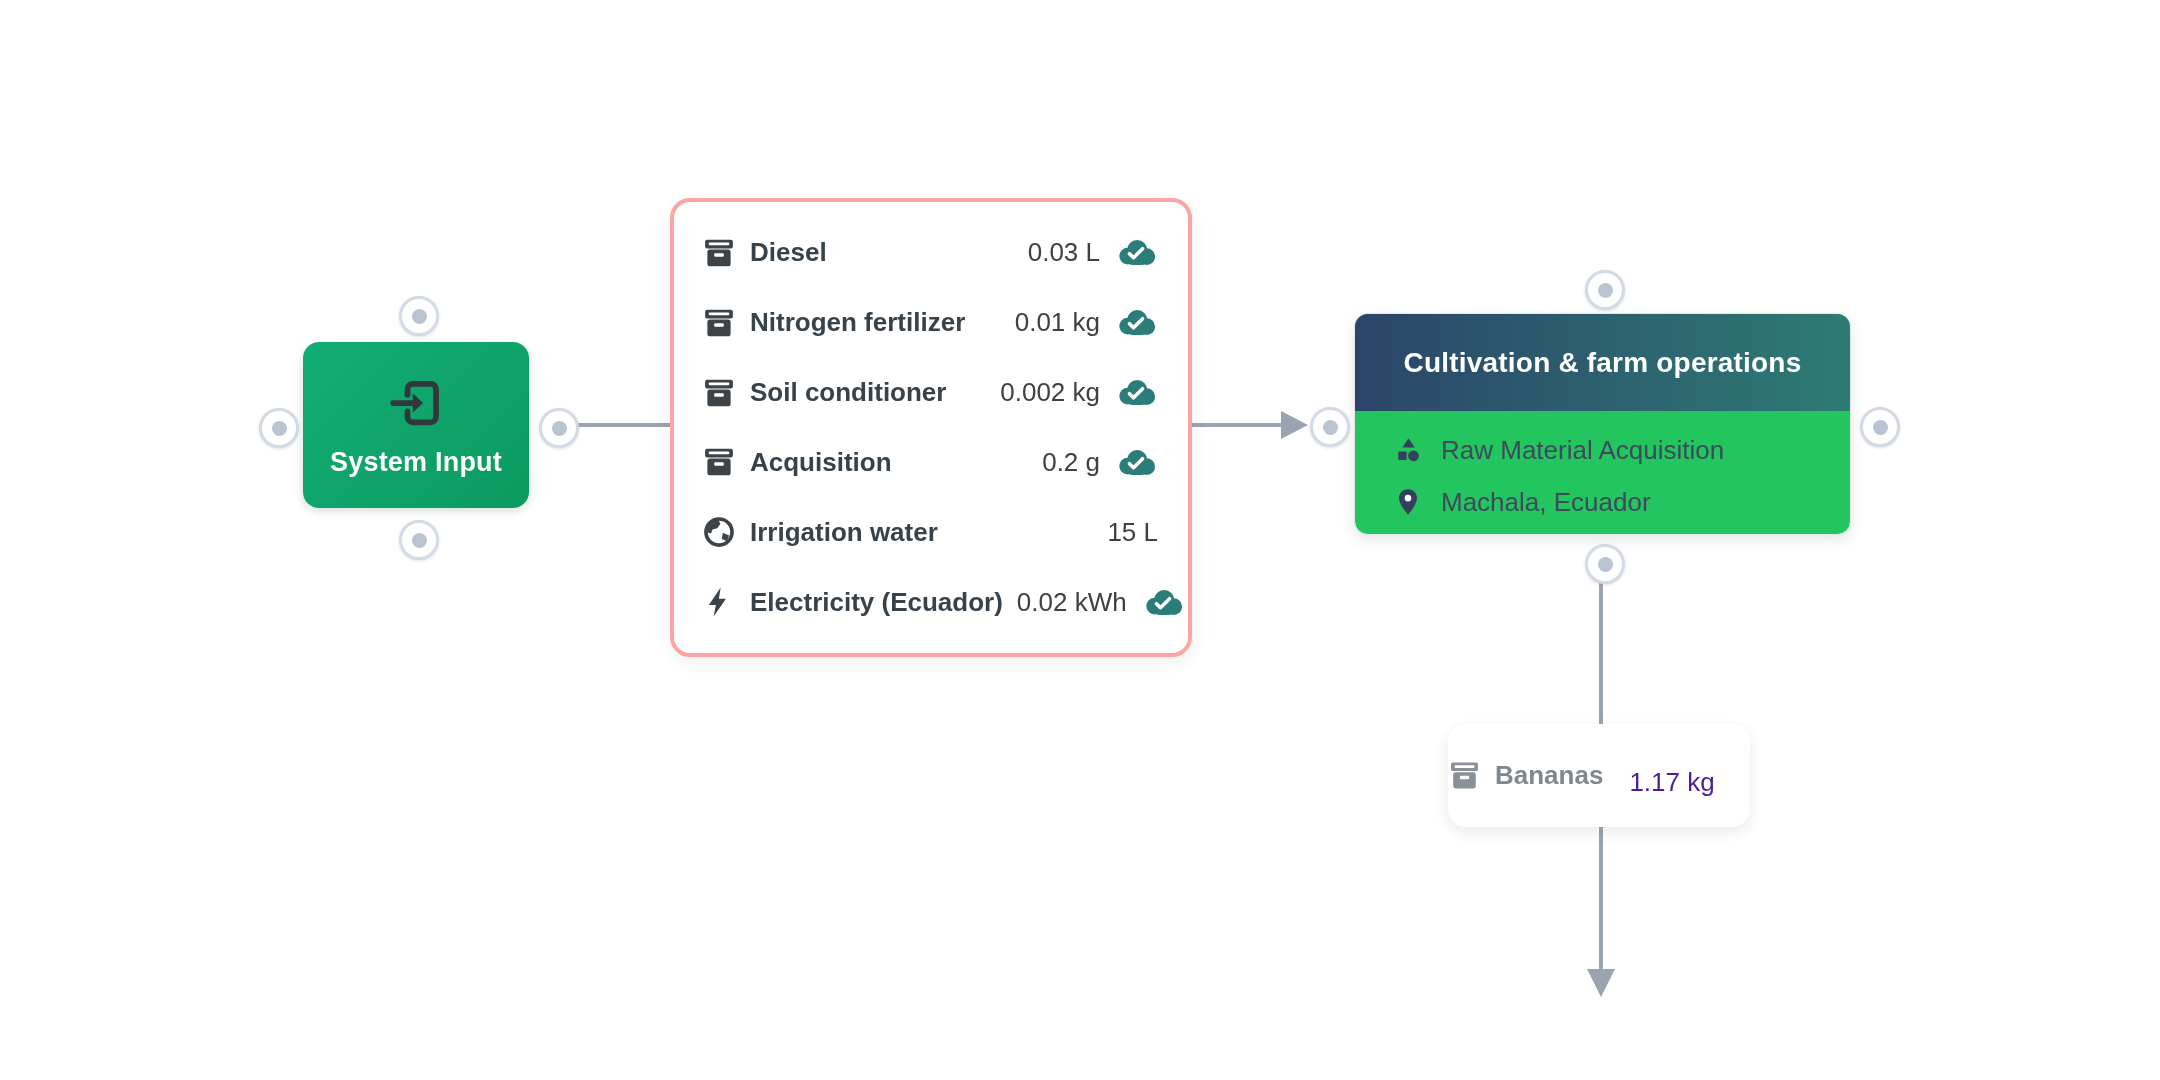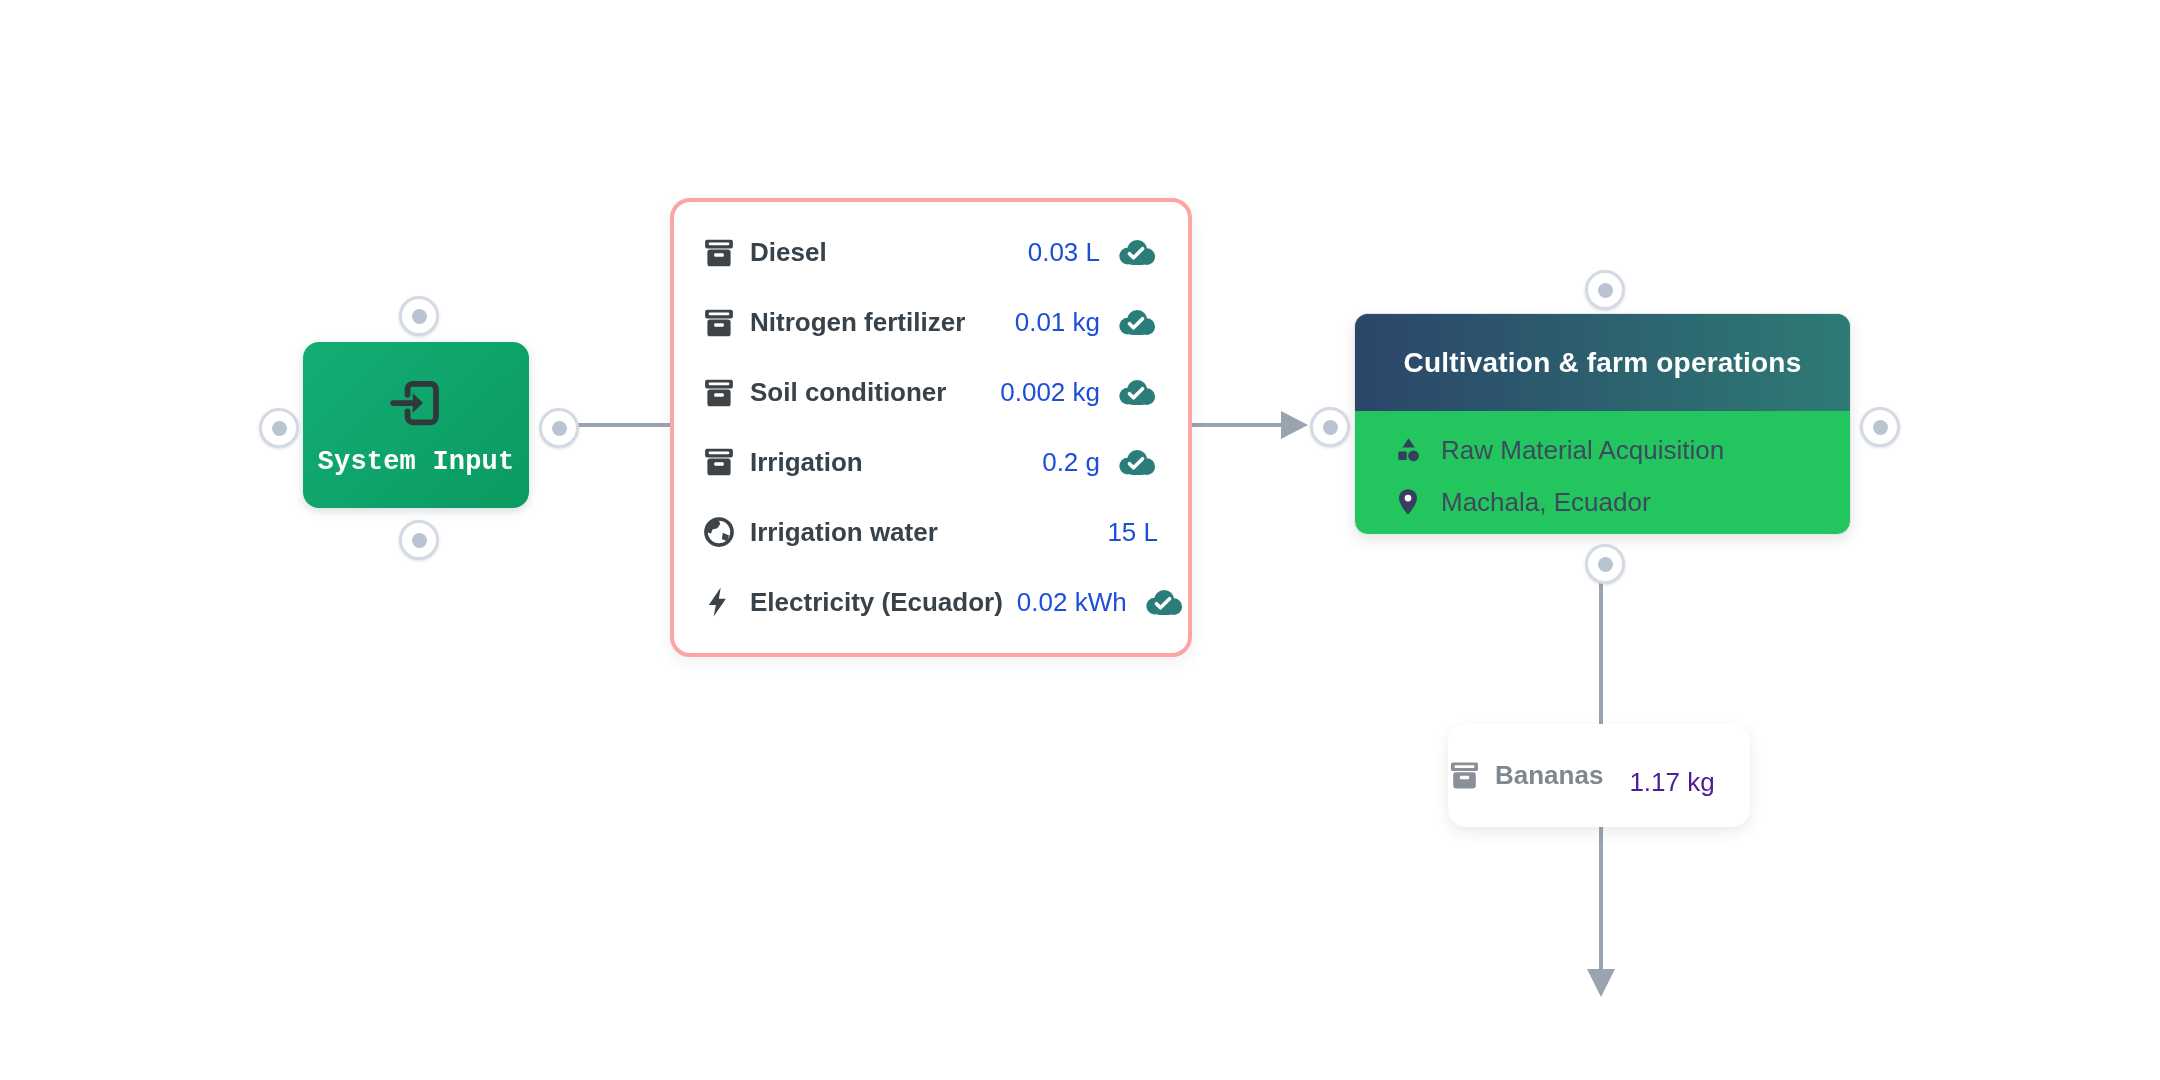--- a/index.html
+++ b/index.html
@@ -25,34 +25,34 @@
   
   .system-input{
     position:absolute;left:303px;top:342px;width:226px;height:166px;z-index:4;
     border-radius:16px;
     background:linear-gradient(135deg,#13ae75 0%,#0a9a60 100%);
     box-shadow:0 3px 10px rgba(90,120,105,.25);
     display:flex;flex-direction:column;align-items:center;justify-content:center;
     gap:14px;cursor:pointer;
   }
   .system-input .node-icon{width:64px;height:60px;color:#30383c;display:inline-flex;}
-  .system-input .node-label{color:#ffffff;font-weight:bold;font-size:27px;letter-spacing:.2px;font-family:Liberation Mono, monospace;}
+  .system-input .node-label{color:#ffffff;font-weight:bold;font-size:27px;letter-spacing:.2px;}
 
   
   .input-card{
     position:absolute;left:670px;top:198px;width:522px;height:459px;z-index:4;
     background:#ffffff;border:4px solid #fca5a5;border-radius:20px;
     box-shadow:0 6px 16px rgba(40,50,60,.07);
     box-sizing:border-box;padding:16px 30px 16px 28px;
     display:flex;flex-direction:column;justify-content:space-between;
   }
   .input-row{height:71px;display:flex;align-items:center;gap:14px;}
   .input-row .row-icon{width:34px;height:34px;color:#3d4347;flex:0 0 auto;display:inline-flex;}
   .input-row .row-label{font-weight:bold;font-size:26px;color:#37424a;white-space:nowrap;}
-  .input-row .row-value{margin-left:auto;font-size:26px;color:#1d4ed8;white-space:nowrap;}
+  .input-row .row-value{margin-left:auto;font-size:26px;color:#404040;white-space:nowrap;}
   .input-row .row-badge{width:44px;height:31px;color:#2a7d78;flex:0 0 auto;display:inline-flex;}
 
   
   .process-node{
     position:absolute;left:1354px;top:313px;width:497px;height:222px;z-index:4;
     background:#22c55e;border:1px solid #e4e6ea;border-radius:14px;
     box-shadow:0 5px 14px rgba(40,50,60,.12);
     box-sizing:border-box;overflow:hidden;cursor:pointer;
   }
   .process-header{
@@ -190,21 +190,21 @@
     </div>
       <div class="input-row">
       <span class="row-icon icon">
           <svg viewBox="0 0 24 24" fill="currentColor">
             <rect x="2.2" y="2.6" width="19.6" height="6.2" rx="1.4"></rect>
             <rect x="4.8" y="4.5" width="14.4" height="2.1" rx="0.7" fill="#fff"></rect>
             <rect x="3.8" y="9.6" width="16.4" height="11.8" rx="1.8"></rect>
             <rect x="8.6" y="12.2" width="6.8" height="2.5" rx="0.9" fill="#fff"></rect>
           </svg>
         </span>
-      <span class="row-label">Irrigation</span>
+      <span class="row-label">Acquisition</span>
       <span class="row-value">0.2 g</span>
       <span class="row-badge icon">
           <svg viewBox="0 0 36 26" fill="none">
             <g fill="currentColor">
               <circle cx="11" cy="16" r="7"></circle>
               <circle cx="19" cy="11" r="8.5"></circle>
               <circle cx="27" cy="16.5" r="7"></circle>
               <rect x="10" y="13.5" width="18" height="10" rx="5"></rect>
             </g>
             <path d="m12.5 14 3.4 3.4 7.6-7.6" stroke="#fff" stroke-width="3" stroke-linecap="round" stroke-linejoin="round"></path>

